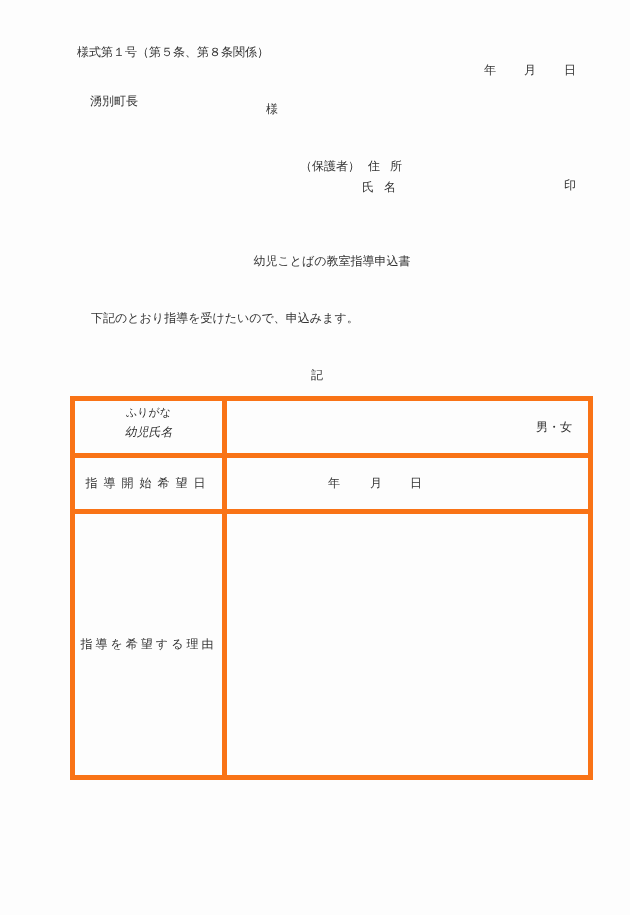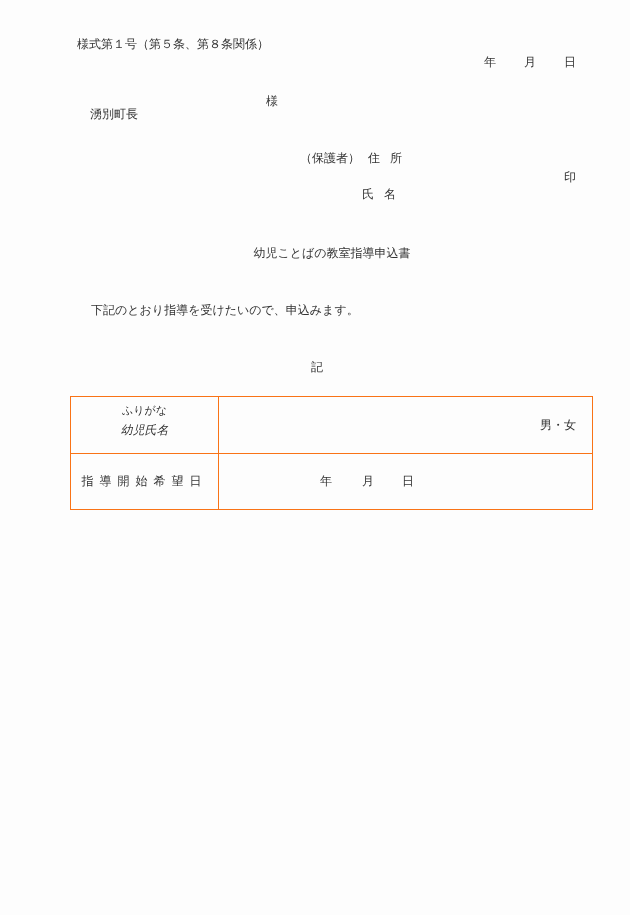--- a/index.html
+++ b/index.html
@@ -9,49 +9,49 @@
     }
     body {
       width: 630px;
       height: 915px;
       position: relative;
       overflow: hidden;
       font-family: "DejaVu Serif", "Liberation Serif", serif;
       color: #333;
       font-size: 12px;
     }
-    .abs { position: absolute; white-space: nowrap; line-height: 1; }
+    .abs { position: absolute; white-space: nowrap; line-height: 1; margin-top: 8px; }
 
     #form-number { left: 77px; top: 38px; }
     #date-line { right: 54px; top: 56px; }
     #date-line span { display: inline-block; }
     #date-line .gap { width: 28px; }
 
-    #addressee { left: 90px; top: 108px; }
+    #addressee { left: 90px; top: 87px; }
     #addressee-sama { left: 266px; top: 95px; }
 
     #guardian-label { left: 300px; top: 152px; }
     #address-label { left: 368px; top: 152px; letter-spacing: 10px; }
-    #name-label { left: 362px; top: 188px; letter-spacing: 10px; }
+    #name-label { left: 362px; top: 173px; letter-spacing: 10px; }
     #seal-label { left: 564px; top: 171px; }
 
     #doc-title { left: 0; width: 630px; text-align: center; top: 247px; left: 17px; }
     #intro-text { left: 91px; top: 304px; }
     #ki-label { left: 0; width: 630px; text-align: center; top: 361px; left: 2px; }
 
     #form-table {
       position: absolute;
       left: 70px;
       top: 396px;
       width: 523px;
       border-collapse: collapse;
       table-layout: fixed;
     }
     #form-table td {
-      border: 1px solid #f97316;
+      border: 5px solid #f97316;
       padding: 0;
       vertical-align: middle;
       font-size: 12px;
       color: #333;
     }
     #form-table td.label {
       width: 147px;
       text-align: center;
     }
     .row-name { height: 57px; }
@@ -105,14 +105,20 @@
     </td>
   </tr>
   <tr class="row-start">
     <td class="label">
       <span class="spaced">指導開始希望日</span>
     </td>
     <td class="date-cell">
       <span>年</span><span class="g1"></span><span>月</span><span class="g2"></span><span>日</span>
     </td>
   </tr>
+  <tr class="row-reason">
+    <td class="label">
+      <span class="spaced2">指導を希望する理由</span>
+    </td>
+    <td></td>
+  </tr>
 </tbody>
   </table>
 
 </body></html>

